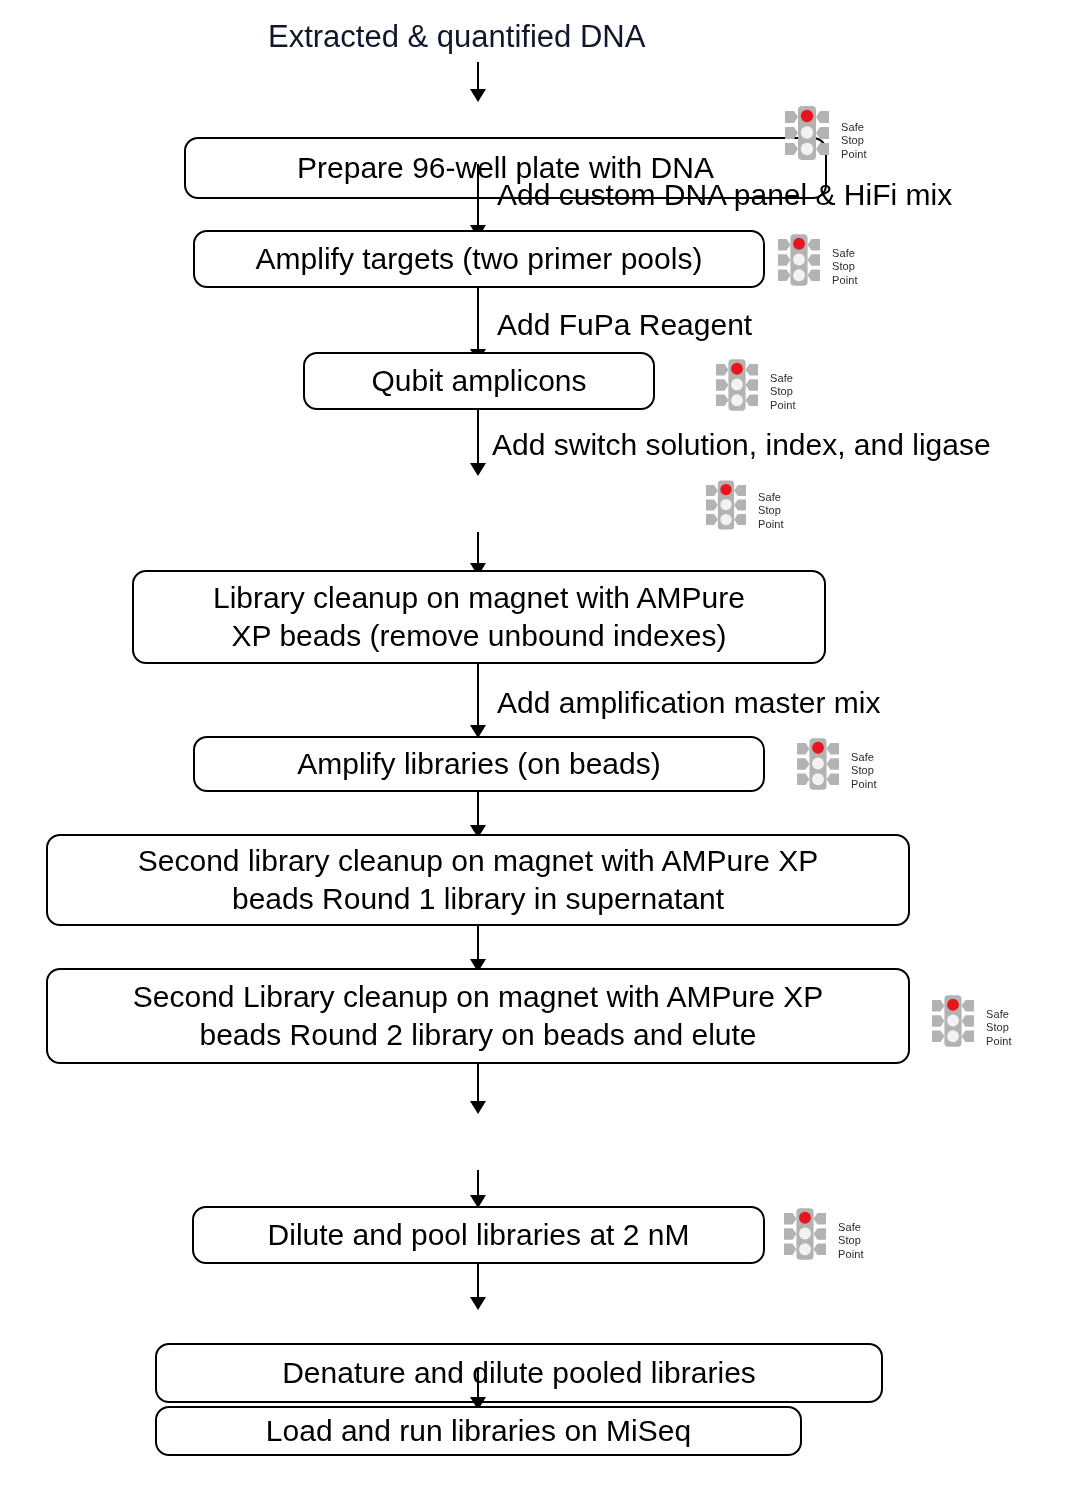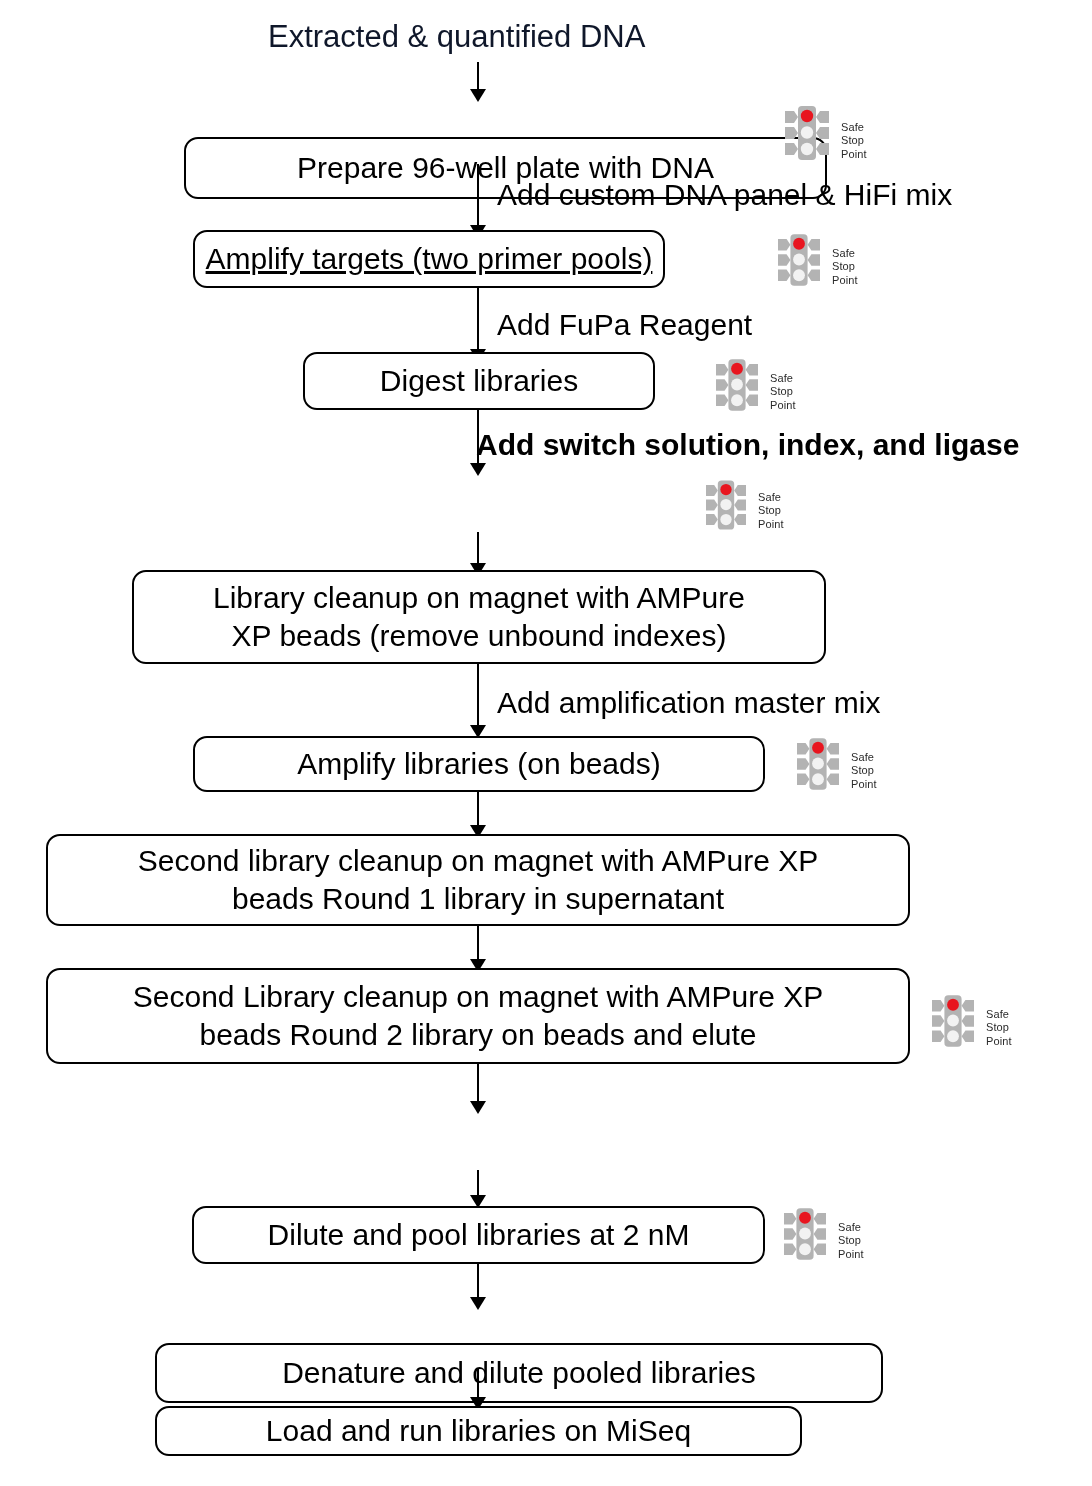--- a/index.html
+++ b/index.html
@@ -129,21 +129,21 @@
       <span>Point</span>
     </span>
   </div>
 
   <div class="arrow" style="left:466px; top:164px; height:74px;">
     <div class="shaft" style="height:61px;"></div>
     <div class="head"></div>
   </div>
   <div class="edge-label" style="left:497px; top:178px;">Add custom DNA panel &amp; HiFi mix</div>
 
-  <div class="node" style="left:193px; top:230px; width:472px; height:58px;text-decoration:underline;">Amplify targets (two primer pools)</div>
+  <div class="node" style="left:193px; top:230px; width:572px; height:58px;">Amplify targets (two primer pools)</div>
   <div class="ssp" style="left:778px; top:233px;">
     <svg class="light-svg" width="42" height="54" viewBox="0 0 44 56">
       <g fill="#b3b3b3">
         <path d="M0 6 L9 6 L13 12 L9 18 L0 18 Z"></path>
         <path d="M0 22 L9 22 L13 28 L9 34 L0 34 Z"></path>
         <path d="M0 38 L9 38 L13 44 L9 50 L0 50 Z"></path>
         <path d="M44 6 L35 6 L31 12 L35 18 L44 18 Z"></path>
         <path d="M44 22 L35 22 L31 28 L35 34 L44 34 Z"></path>
         <path d="M44 38 L35 38 L31 44 L35 50 L44 50 Z"></path>
         <rect x="13" y="1" width="18" height="54" rx="4"></rect>
@@ -158,21 +158,21 @@
       <span>Point</span>
     </span>
   </div>
 
   <div class="arrow" style="left:466px; top:288px; height:74px;">
     <div class="shaft" style="height:61px;"></div>
     <div class="head"></div>
   </div>
   <div class="edge-label" style="left:497px; top:308px;">Add FuPa Reagent</div>
 
-  <div class="node" style="left:303px; top:352px; width:352px; height:58px;">Digest libraries</div>
+  <div class="node" style="left:303px; top:352px; width:352px; height:58px;">Qubit amplicons</div>
   <div class="ssp" style="left:716px; top:358px;">
     <svg class="light-svg" width="42" height="54" viewBox="0 0 44 56">
       <g fill="#b3b3b3">
         <path d="M0 6 L9 6 L13 12 L9 18 L0 18 Z"></path>
         <path d="M0 22 L9 22 L13 28 L9 34 L0 34 Z"></path>
         <path d="M0 38 L9 38 L13 44 L9 50 L0 50 Z"></path>
         <path d="M44 6 L35 6 L31 12 L35 18 L44 18 Z"></path>
         <path d="M44 22 L35 22 L31 28 L35 34 L44 34 Z"></path>
         <path d="M44 38 L35 38 L31 44 L35 50 L44 50 Z"></path>
         <rect x="13" y="1" width="18" height="54" rx="4"></rect>
@@ -185,21 +185,21 @@
       <span>Safe</span>
       <span>Stop</span>
       <span>Point</span>
     </span>
   </div>
 
   <div class="arrow" style="left:466px; top:410px; height:66px;">
     <div class="shaft" style="height:53px;"></div>
     <div class="head"></div>
   </div>
-  <div class="edge-label" style="left:476px; top:428px;font-weight:bold;">Add switch solution, index, and ligase</div>
+  <div class="edge-label" style="left:492px; top:428px;">Add switch solution, index, and ligase</div>
 
   <div class="ssp" style="left:706px; top:479px;">
     <svg class="light-svg" width="40" height="52" viewBox="0 0 44 56">
       <g fill="#b3b3b3">
         <path d="M0 6 L9 6 L13 12 L9 18 L0 18 Z"></path>
         <path d="M0 22 L9 22 L13 28 L9 34 L0 34 Z"></path>
         <path d="M0 38 L9 38 L13 44 L9 50 L0 50 Z"></path>
         <path d="M44 6 L35 6 L31 12 L35 18 L44 18 Z"></path>
         <path d="M44 22 L35 22 L31 28 L35 34 L44 34 Z"></path>
         <path d="M44 38 L35 38 L31 44 L35 50 L44 50 Z"></path>

